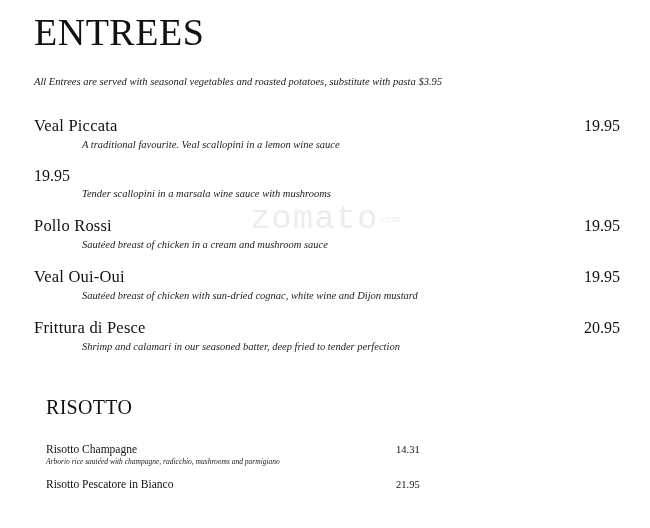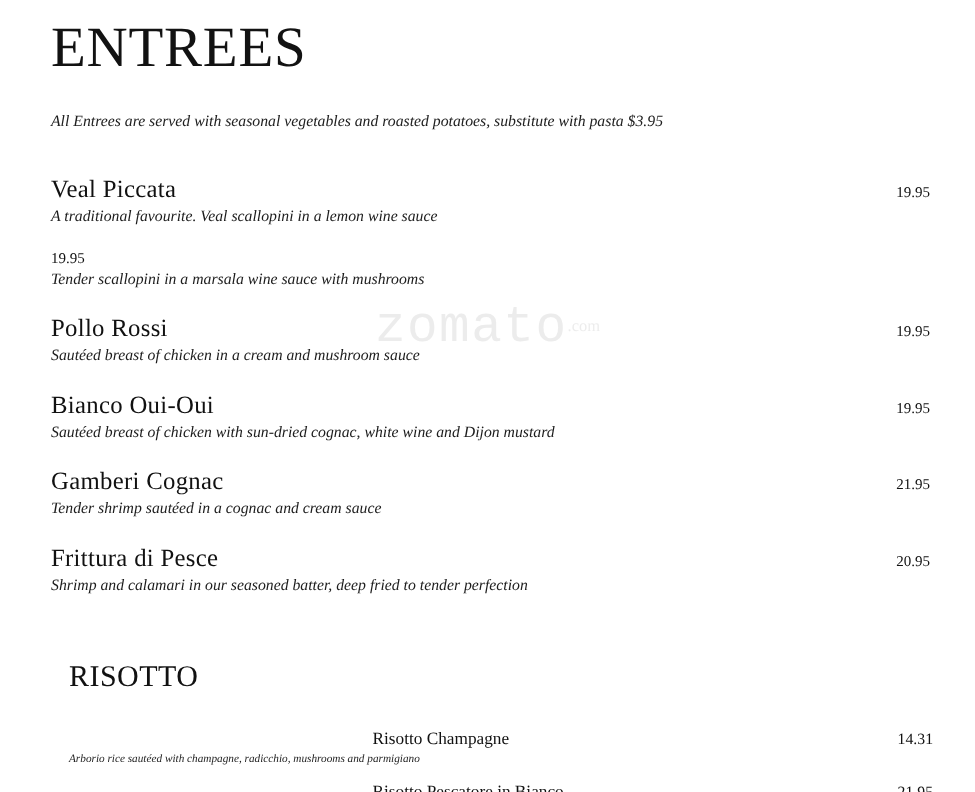--- a/index.html
+++ b/index.html
@@ -59,30 +59,31 @@
   }
 
   .item-name {
     font-size: 16.5px;
     font-weight: 400;
     color: #111111;
     letter-spacing: 0.2px;
   }
 
   .item-price {
-    font-size: 10px;
+    font-size: 16px;
     color: #111111;
     padding-right: 2px;
   }
 
   .item-desc {
     font-style: italic;
     font-size: 10.5px;
     color: #1c1c1c;
     margin-top: 3px;
+    margin-left: 48px;
   }
 
   
   .risotto-wrap {
     margin-top: 44px;
     padding-left: 16px;
   }
 
   .risotto-title {
     font-size: 20px;
@@ -97,21 +98,20 @@
   }
 
   .r-item {
     padding-top: 12px;
     margin-left: 2px;
   }
 
   .r-row {
     display: flex;
     align-items: baseline;
-    justify-content: flex-end;
   }
 
   .r-name {
     font-size: 11.5px;
     color: #111111;
     width: 350px;
   }
 
   .r-price {
     font-size: 10.5px;
@@ -177,33 +177,26 @@
     <div class="item">
       <div class="item-row">
         <span class="item-name">Pollo Rossi</span>
         <span class="item-price">19.95</span>
       </div>
       <div class="item-desc">Sautéed breast of chicken in a cream and mushroom sauce</div>
     </div>
 
     <div class="item">
       <div class="item-row">
-        <span class="item-name">Bianco Oui-Oui</span>
+        <span class="item-name">Veal Oui-Oui</span>
         <span class="item-price">19.95</span>
       </div>
       <div class="item-desc">Sautéed breast of chicken with sun-dried cognac, white wine and Dijon mustard</div>
     </div>
 
-    <div class="item">
-      <div class="item-row">
-        <span class="item-name">Gamberi Cognac</span>
-        <span class="item-price">21.95</span>
-      </div>
-      <div class="item-desc">Tender shrimp sautéed in a cognac and cream sauce</div>
-    </div>
 
     <div class="item">
       <div class="item-row">
         <span class="item-name">Frittura di Pesce</span>
         <span class="item-price">20.95</span>
       </div>
       <div class="item-desc">Shrimp and calamari in our seasoned batter, deep fried to tender perfection</div>
     </div>
 
   </div>

